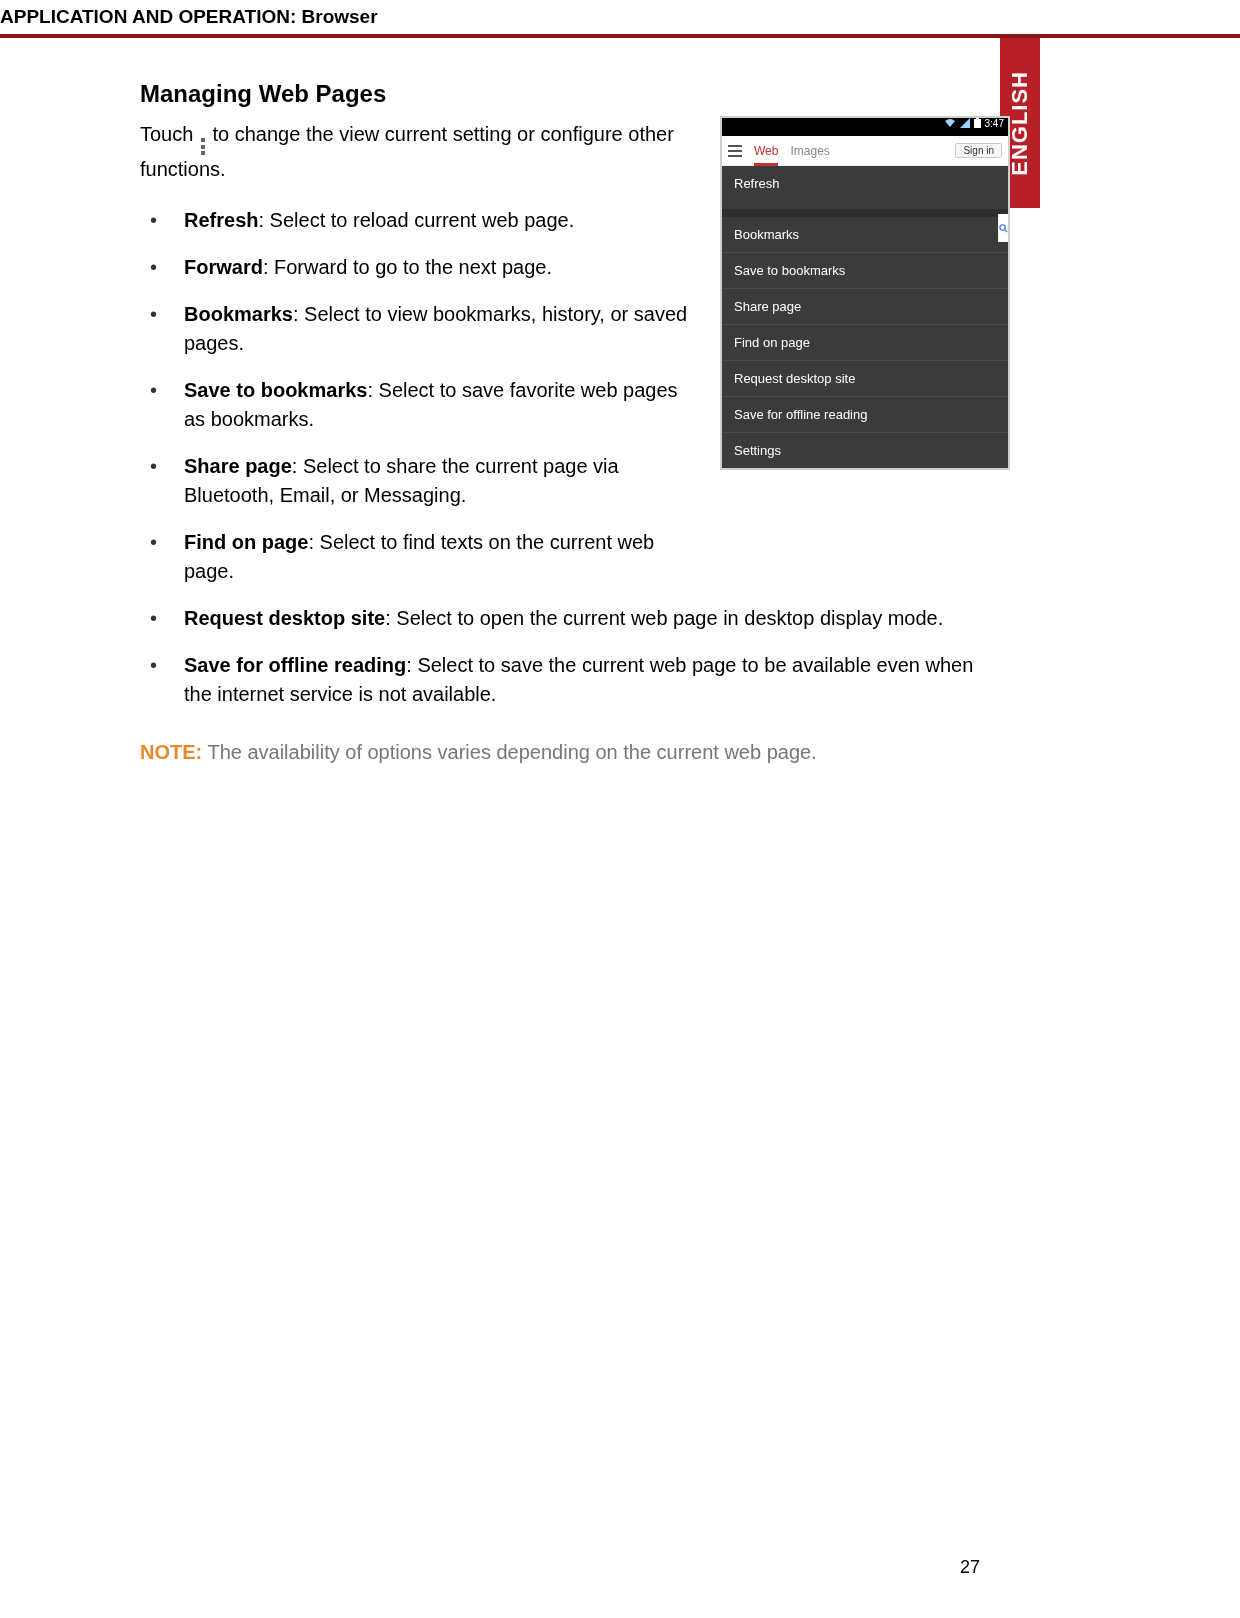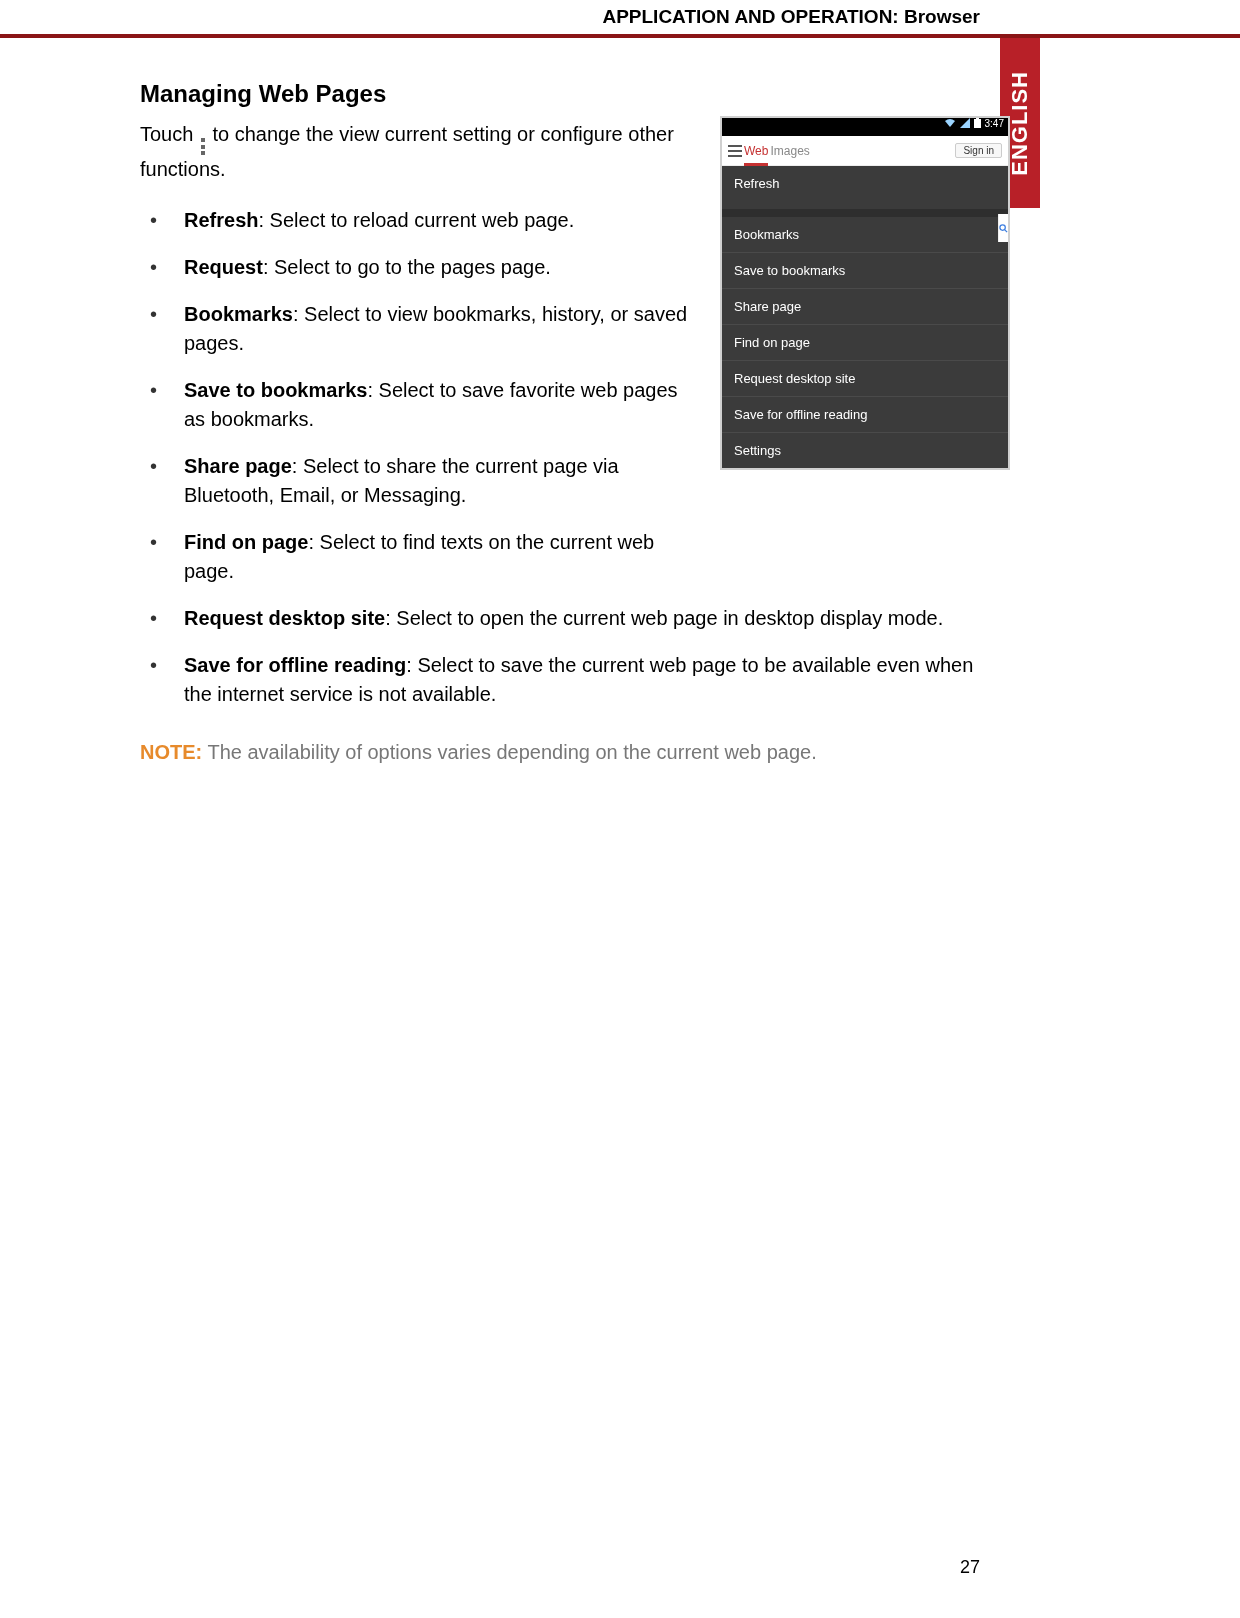--- a/index.html
+++ b/index.html
@@ -9,21 +9,20 @@
     font-family: Arial, Helvetica, sans-serif;
     background: #fff;
     position: relative;
     color: #000;
   }
   .header-bar {
     position: absolute;
     top: 6px;
     left: 0;
     right: 0;
-    text-align: right;
     padding-right: 260px;
     font-weight: bold;
     font-size: 19px;
   }
   .top-rule {
     position: absolute;
     top: 34px;
     left: 0;
     width: 1240px;
     height: 4px;
@@ -136,21 +135,21 @@
     padding: 0 4px;
     font-size: 10px;
   }
   .statusbar .time { color: #fff; }
   .statusbar svg { display:block; }
   .tabbar {
     height: 30px;
     display: flex;
     align-items: center;
     padding: 0 6px;
-    gap: 2px;
+    gap: 12px;
     background: #fff;
     border-bottom: 1px solid #eee;
   }
   .hamburger {
     display: inline-flex;
     flex-direction: column;
     gap: 3px;
   }
   .hamburger i {
     display:block; width:14px; height:2px; background:#555;
@@ -213,21 +212,21 @@
     <span class="dots-icon">
         <i></i>
         <i></i>
         <i></i>
       </span>
     <span> to change the view current setting or configure other functions.</span>
   </p>
 
   <ul class="feature-list narrow">
     <li><b>Refresh</b><span>: Select to reload current web page.</span></li>
-    <li><b>Request</b><span>: Select to go to the pages page.</span></li>
+    <li><b>Forward</b><span>: Forward to go to the next page.</span></li>
     <li><b>Bookmarks</b><span>: Select to view bookmarks, history, or saved pages.</span></li>
     <li><b>Save to bookmarks</b><span>: Select to save favorite web pages as bookmarks.</span></li>
     <li><b>Share page</b><span>: Select to share the current page via Bluetooth, Email, or Messaging.</span></li>
     <li><b>Find on page</b><span>: Select to find texts on the current web page.</span></li>
   </ul>
   <ul class="feature-list wide">
     <li><b>Request desktop site</b><span>: Select to open the current web page in desktop display mode.</span></li>
     <li><b>Save for offline reading</b><span>: Select to save the current web page to be available even when the internet service is not available.</span></li>
   </ul>
 

